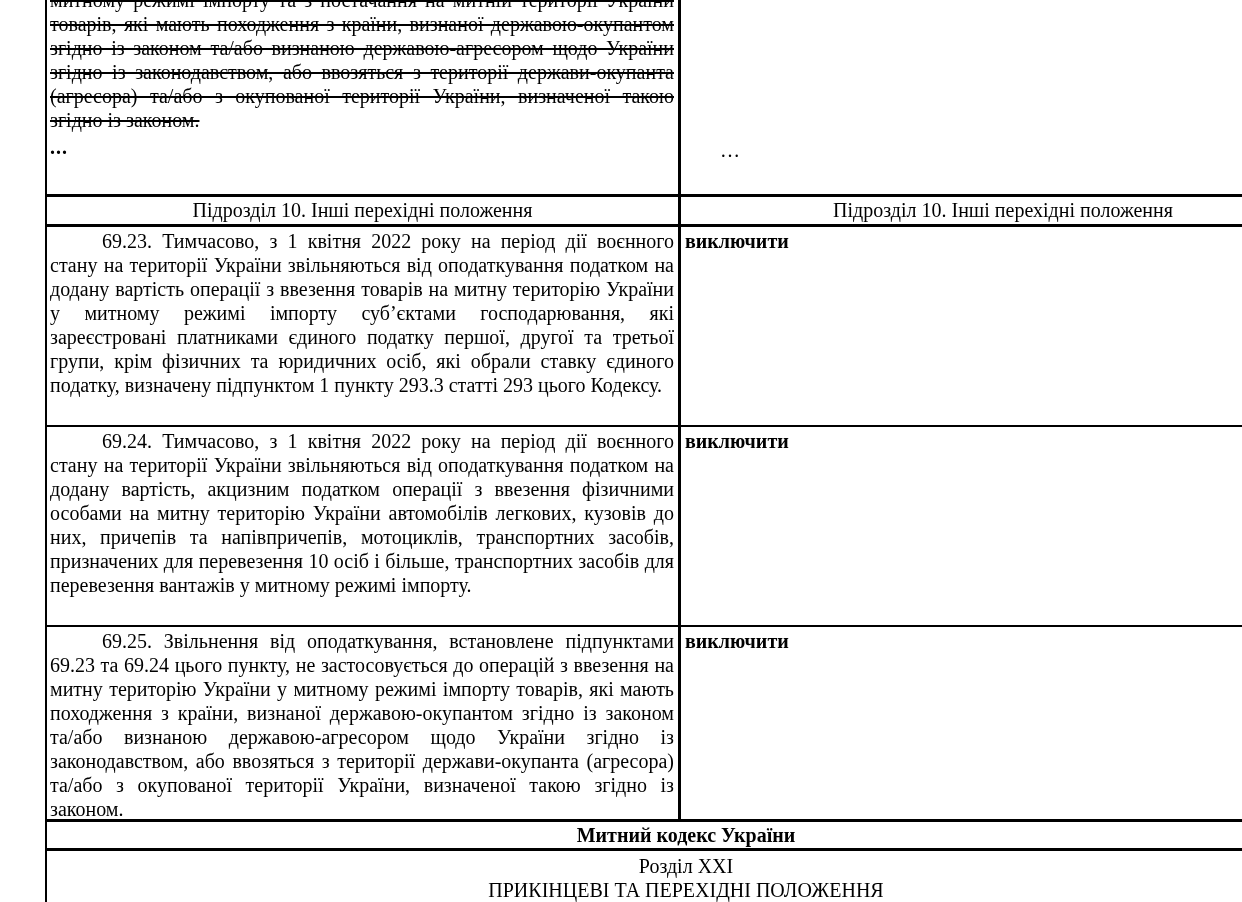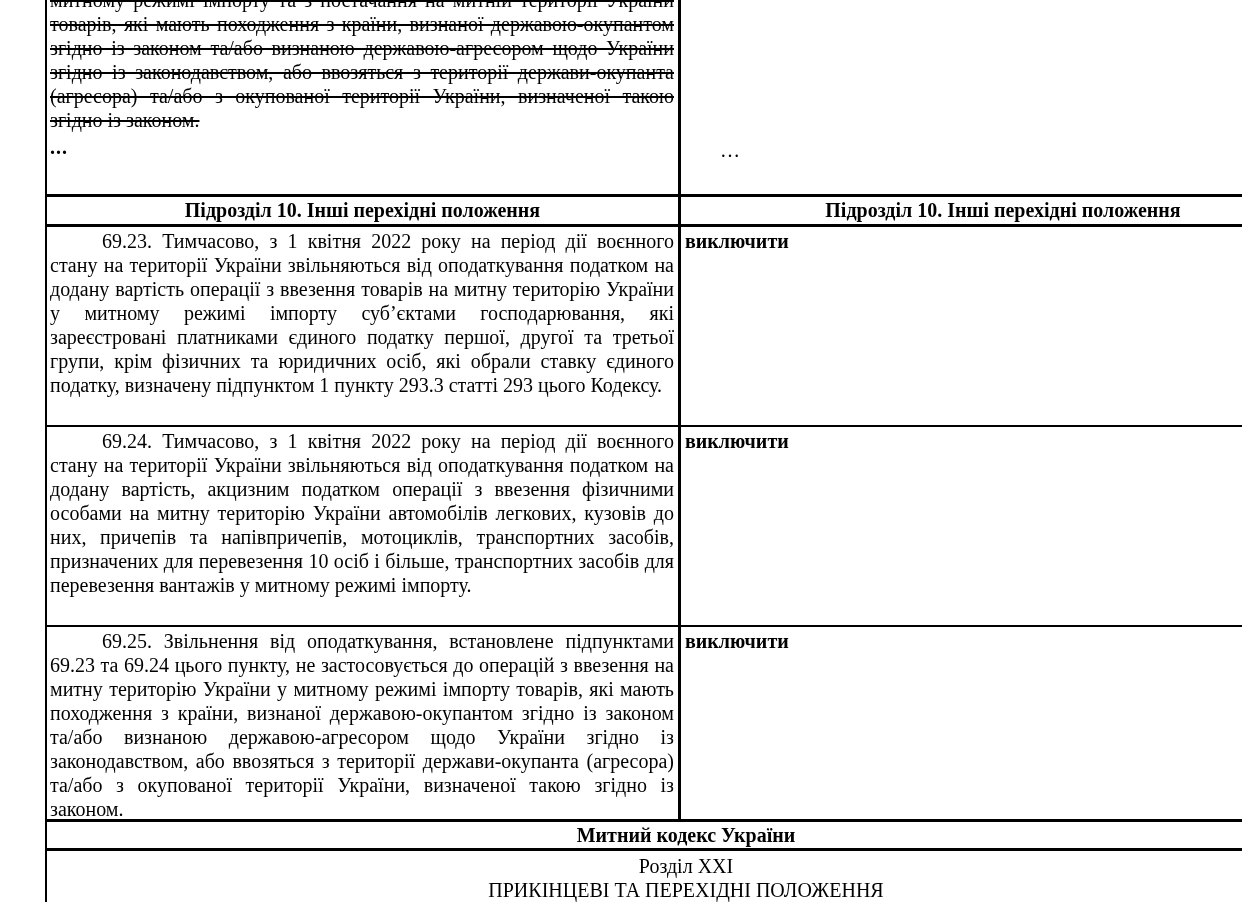--- a/index.html
+++ b/index.html
@@ -34,21 +34,21 @@
     text-align:justify; line-height:24px; padding:0 4px 0 3px;
     text-decoration:line-through;
     text-decoration-thickness:2px;
   }
   .dots-old {
     font-weight:bold; line-height:24px; margin-top:3px;
     padding-left:3px; letter-spacing:1px;
   }
   .dots-new { padding:150px 0 0 39px; line-height:24px; }
   .hdr-cell {
-    font-weight:bold; text-align:center; line-height:27px;
+    font-weight:normal; text-align:center; line-height:27px;
   }
   .excl { font-weight:bold; line-height:24px; padding:2px 0 0 4px; }
   .code-title { font-weight:bold; line-height:26px; }
   .section-block { padding-top:3px; line-height:24px; }
 </style>
 </head>
 <body>
 
 <div class="cmp-table">
 

